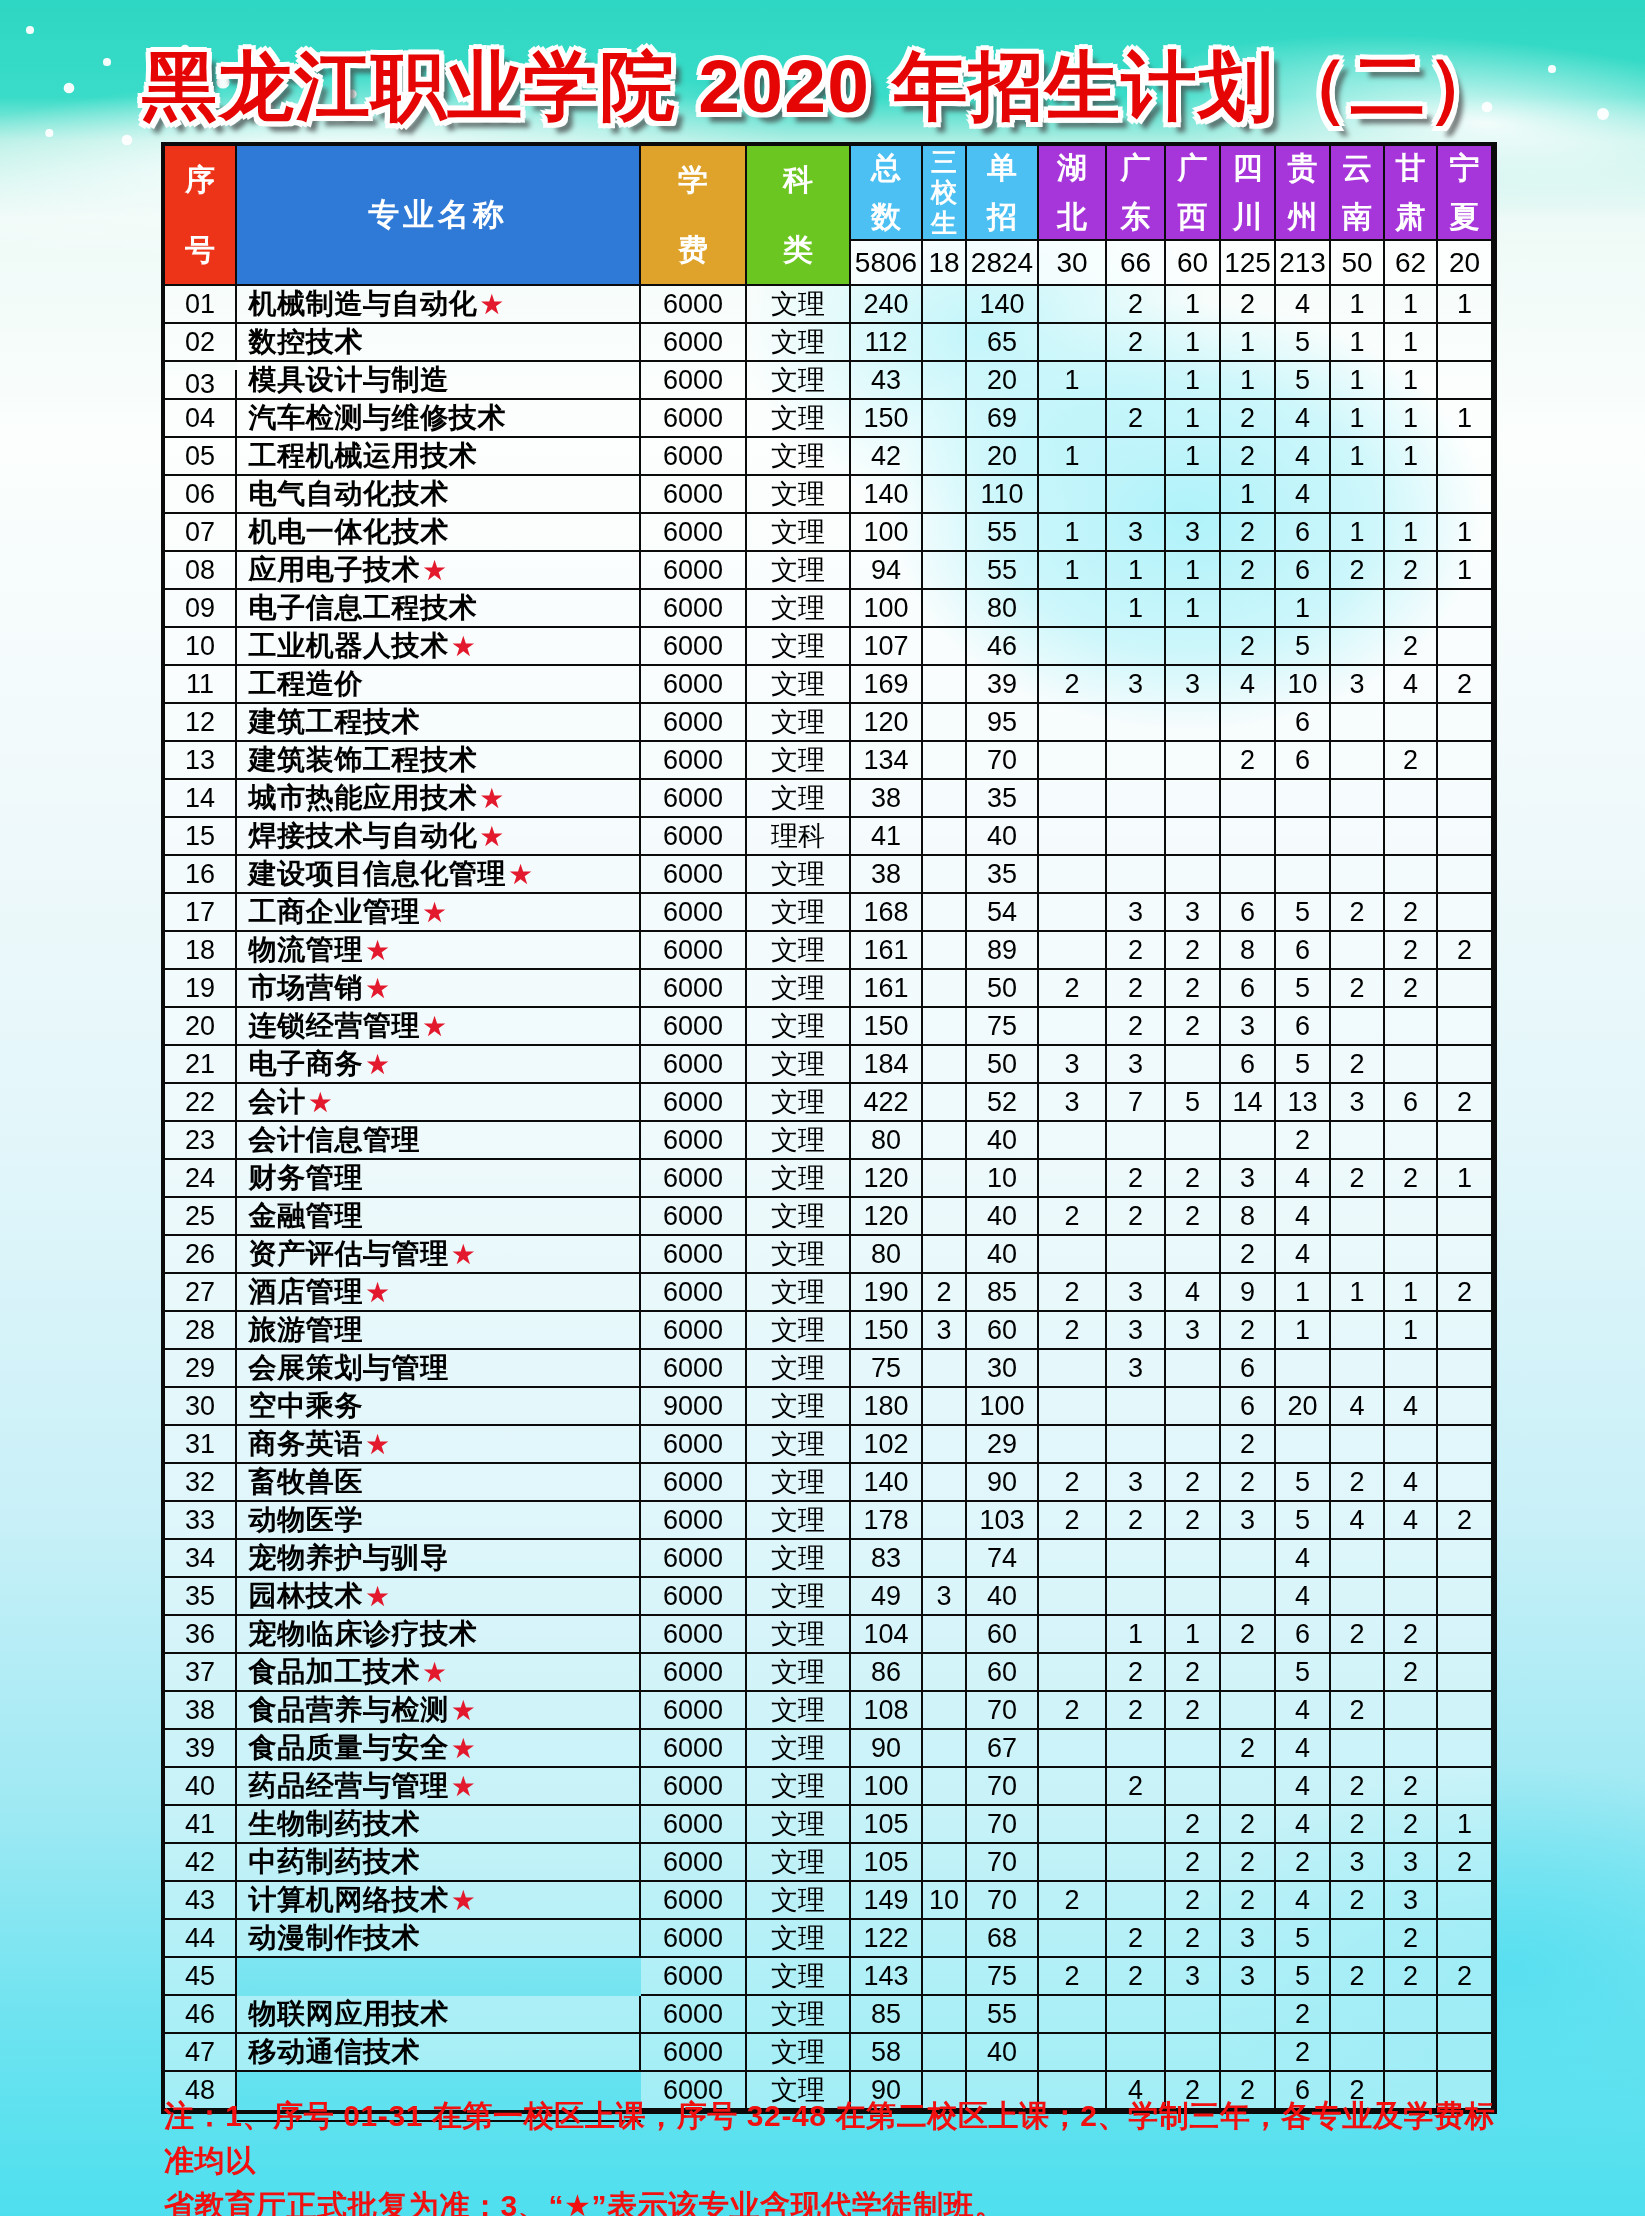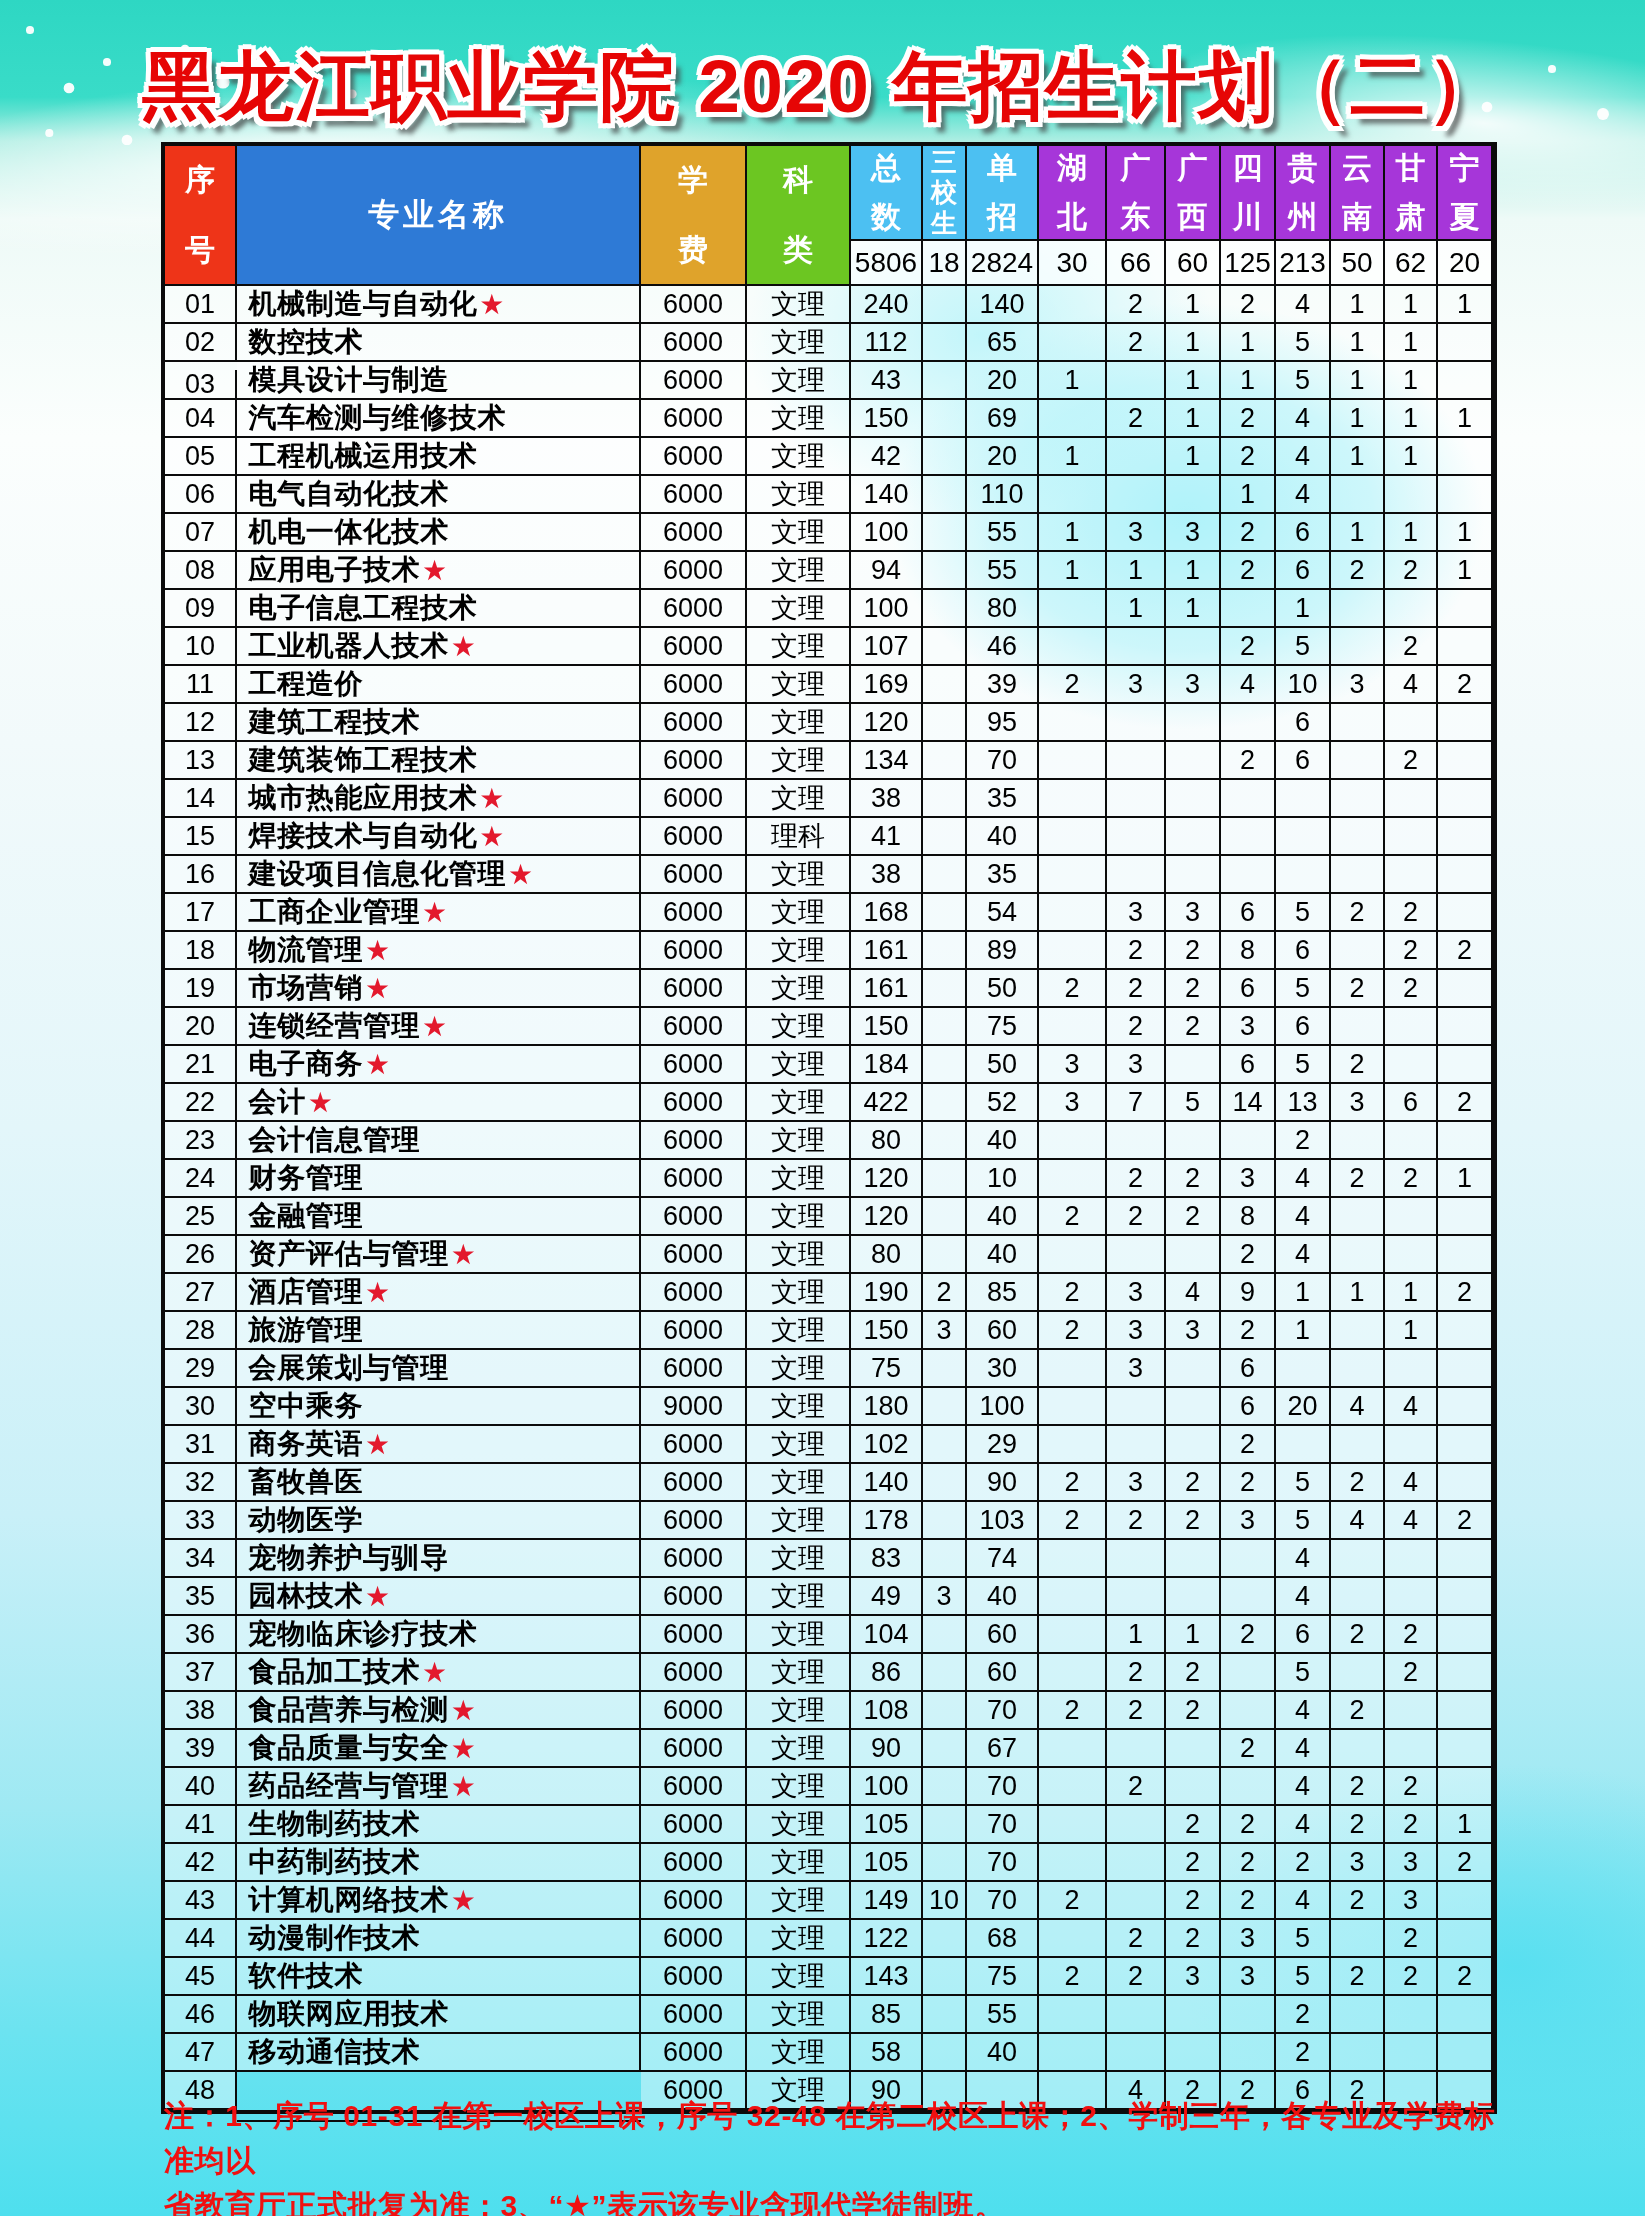--- a/index.html
+++ b/index.html
@@ -2202,24 +2202,20 @@
       </div>
       <div class="cell " style="grid-area: 46 / 14;">
         <span>2</span>
       </div>
       <div class="cell " style="grid-area: 46 / 15;">
         <span></span>
       </div>
       <div class="cell c-no" style="grid-area: 47 / 1;">
         <span>45</span>
       </div>
-      <div class="cell c-major" style="grid-area: 47 / 2;">
-        <span>软件技术</span>
-        <span class="star"></span>
-      </div>
       <div class="cell " style="grid-area: 47 / 3;">
         <span>6000</span>
       </div>
       <div class="cell " style="grid-area: 47 / 4;">
         <span>文理</span>
       </div>
       <div class="cell " style="grid-area: 47 / 5;">
         <span>143</span>
       </div>
       <div class="cell " style="grid-area: 47 / 6;">

